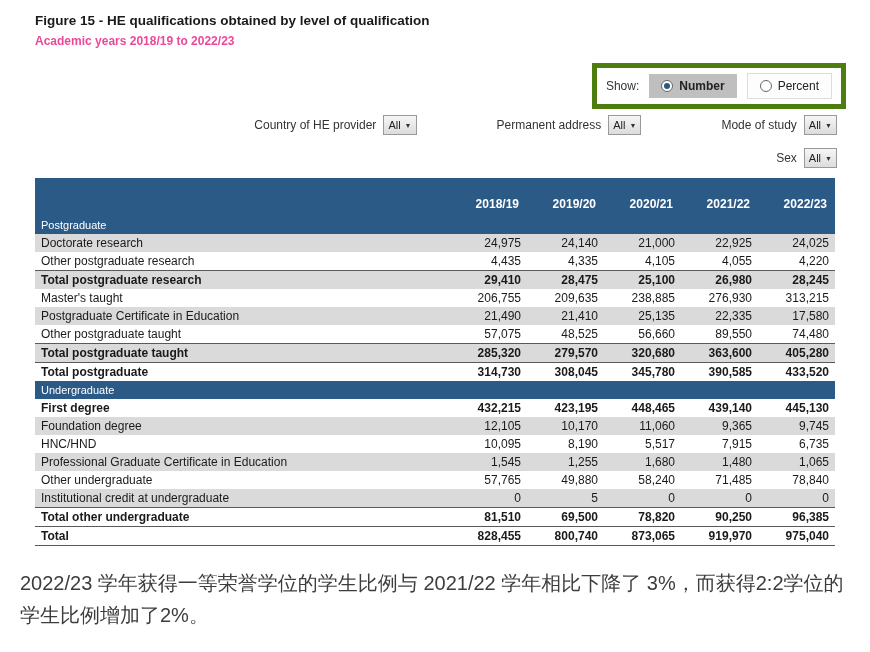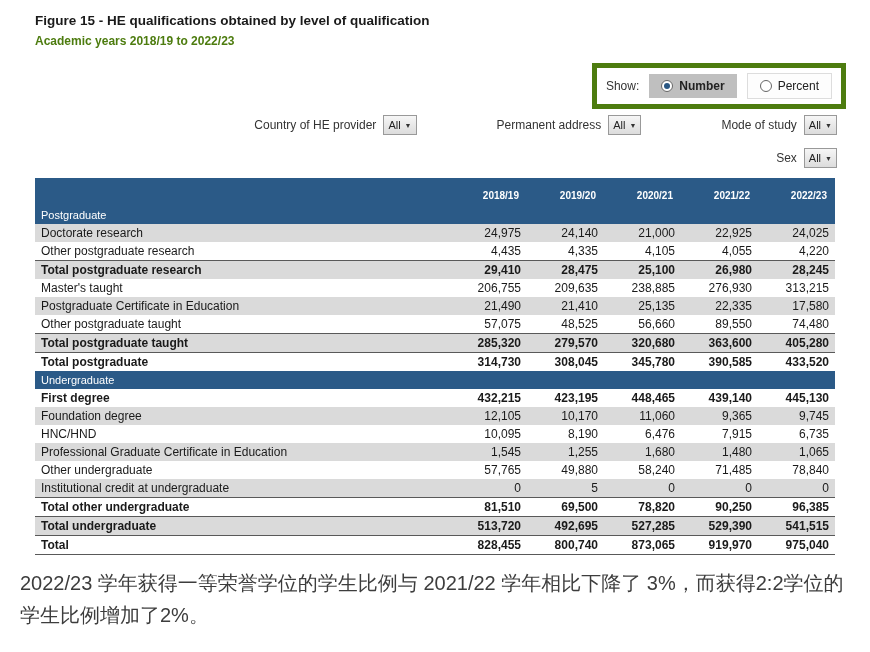--- a/index.html
+++ b/index.html
@@ -1,21 +1,21 @@
 <!DOCTYPE html>
 <html style="--header-blue: #2B5A87; --shaded-row: #DADADA; --selected-toggle: #BFBFBF; --accent: #2A5783;"><head>
 <meta charset="utf-8">
 <style>
   * { margin: 0; padding: 0; box-sizing: border-box; }
   html, body { background: #fff; }
   body { font-family: "Liberation Sans", "DejaVu Sans", sans-serif; }
   .page { position: relative; width: 870px; height: 652px; background: #fff; overflow: hidden; }
 
   .fig-title { position: absolute; left: 35px; top: 13px; font-size: 13.5px; font-weight: bold; color: #1a1a1a; }
-  .fig-subtitle { position: absolute; left: 35px; top: 34px; font-size: 12px; font-weight: bold; color: #4d7c0f; text-align: center; }
+  .fig-subtitle { position: absolute; left: 35px; top: 34px; font-size: 12px; font-weight: bold; color: #ec4899; text-align: center; }
 
   
   .show-box { position: absolute; right: 24px; top: 63px; display: flex; align-items: center; gap: 10px;
               border: 5px solid #4d7c0f; background: #fff; padding: 5px 9px; }
   .show-label { font-size: 12px; color: #333; }
   .show-option { display: inline-flex; align-items: center; gap: 6px; padding: 5px 12px; font-size: 12px; color: #222; cursor: pointer; }
   .show-option.selected { background: var(--selected-toggle, #bfbfbf); font-weight: bold; }
   .show-option.unselected { background: #fdfdfd; border: 1px solid #ddd; }
   .radio { width: 12px; height: 12px; border: 1px solid #666; border-radius: 50%; background: #fff; display: inline-block; position: relative; flex: none; }
   .radio.checked::after { content: ""; position: absolute; left: 2px; top: 2px; right: 2px; bottom: 2px; border-radius: 50%; background: var(--accent, #2a5783); }
@@ -26,21 +26,21 @@
   .filters-row.row2 { top: 148px; }
   .filter { display: inline-flex; align-items: center; gap: 7px; margin-left: 42px; }
   .filter-label { font-size: 12px; color: #333; }
   .dropdown { display: inline-flex; align-items: center; gap: 4px; font-size: 11px; color: #222;
               background: linear-gradient(#f6f6f6, #dcdcdc); border: 1px solid #999; padding: 3px 4px; cursor: pointer;
               font-family: "Liberation Sans", sans-serif; }
   .dropdown .caret { font-size: 7px; color: #333; line-height: 1; }
 
   
   table.qual { position: absolute; left: 35px; top: 178px; width: 800px; border-collapse: collapse; font-size: 12px; table-layout: fixed; }
-  table.qual th { background: var(--header-blue, #2b5a87); color: #fff; font-weight: bold; text-align: right; padding: 12px 8px 5px 6px; font-size: 10px; }
+  table.qual th { background: var(--header-blue, #2b5a87); color: #fff; font-weight: bold; text-align: right; padding: 19px 8px 5px 6px; font-size: 12px; }
   table.qual th.corner { text-align: left; }
   table.qual td { padding: 2px 6px; line-height: 14px; color: #1a1a1a; white-space: nowrap; overflow: hidden; }
   table.qual tr.section td { background: var(--header-blue, #2b5a87); color: #fff; font-size: 11px; padding: 2px 6px; }
   table.qual td.label { text-align: left; }
   table.qual td.num { text-align: right; }
   table.qual tr.shaded td { background: var(--shaded-row, #dadada); }
   table.qual tr.bold td { font-weight: bold; }
   table.qual tr.rule td { border-top: 1px solid #595959; }
   table.qual tbody tr:last-child td { border-bottom: 1px solid #595959; }
 
@@ -204,21 +204,21 @@
           <td class="num">12,105</td>
           <td class="num">10,170</td>
           <td class="num">11,060</td>
           <td class="num">9,365</td>
           <td class="num">9,745</td>
         </tr>
         <tr class="">
           <td class="label">HNC/HND</td>
           <td class="num">10,095</td>
           <td class="num">8,190</td>
-          <td class="num">6,476</td>
+          <td class="num">5,517</td>
           <td class="num">7,915</td>
           <td class="num">6,735</td>
         </tr>
         <tr class="shaded ">
           <td class="label">Professional Graduate Certificate in Education</td>
           <td class="num">1,545</td>
           <td class="num">1,255</td>
           <td class="num">1,680</td>
           <td class="num">1,480</td>
           <td class="num">1,065</td>
@@ -240,28 +240,20 @@
           <td class="num">0</td>
         </tr>
         <tr class="bold rule">
           <td class="label">Total other undergraduate</td>
           <td class="num">81,510</td>
           <td class="num">69,500</td>
           <td class="num">78,820</td>
           <td class="num">90,250</td>
           <td class="num">96,385</td>
         </tr>
-        <tr class="shaded bold rule">
-          <td class="label">Total undergraduate</td>
-          <td class="num">513,720</td>
-          <td class="num">492,695</td>
-          <td class="num">527,285</td>
-          <td class="num">529,390</td>
-          <td class="num">541,515</td>
-        </tr>
         <tr class="bold rule">
           <td class="label">Total</td>
           <td class="num">828,455</td>
           <td class="num">800,740</td>
           <td class="num">873,065</td>
           <td class="num">919,970</td>
           <td class="num">975,040</td>
         </tr>
       </tbody>
   </table>

